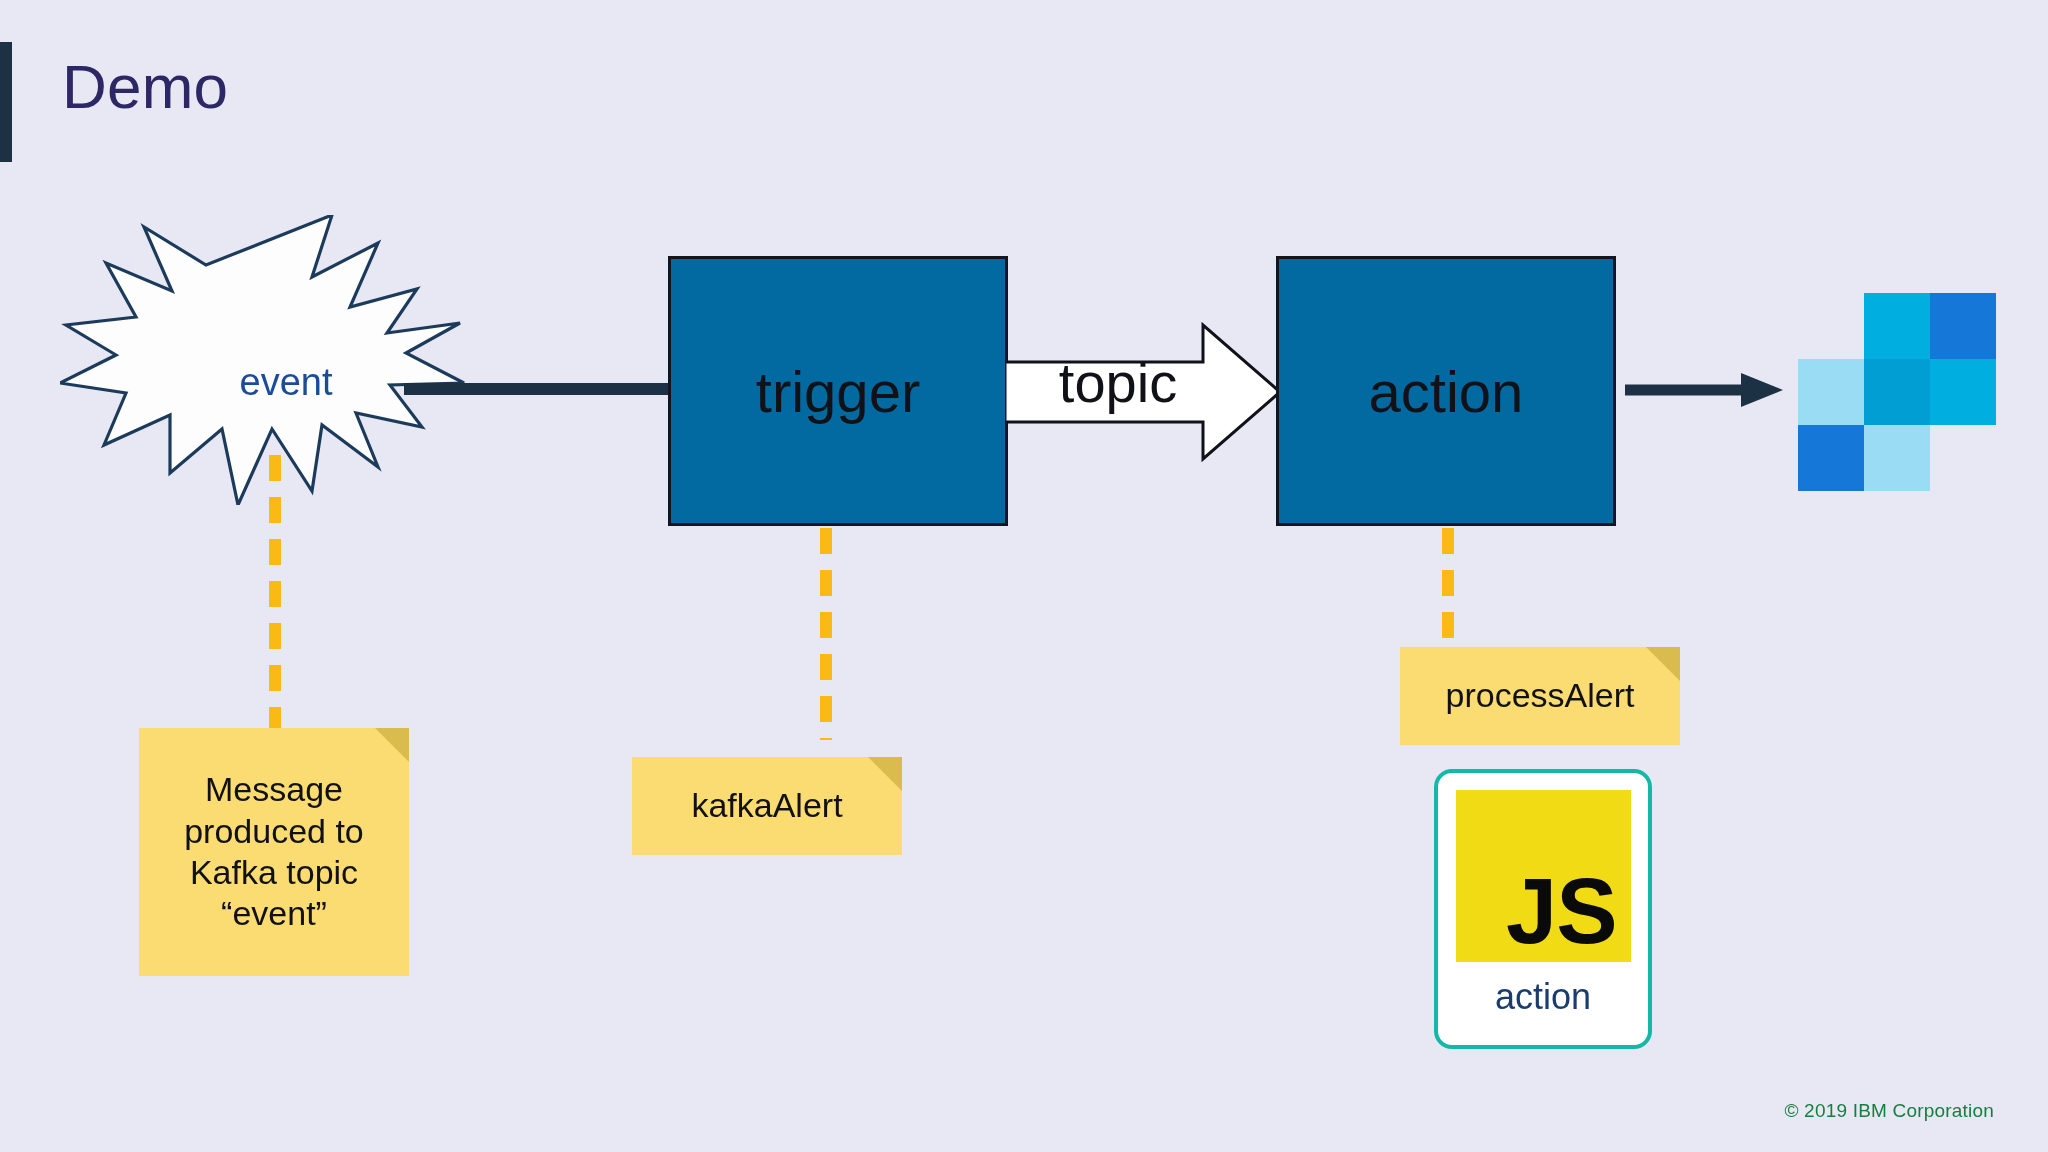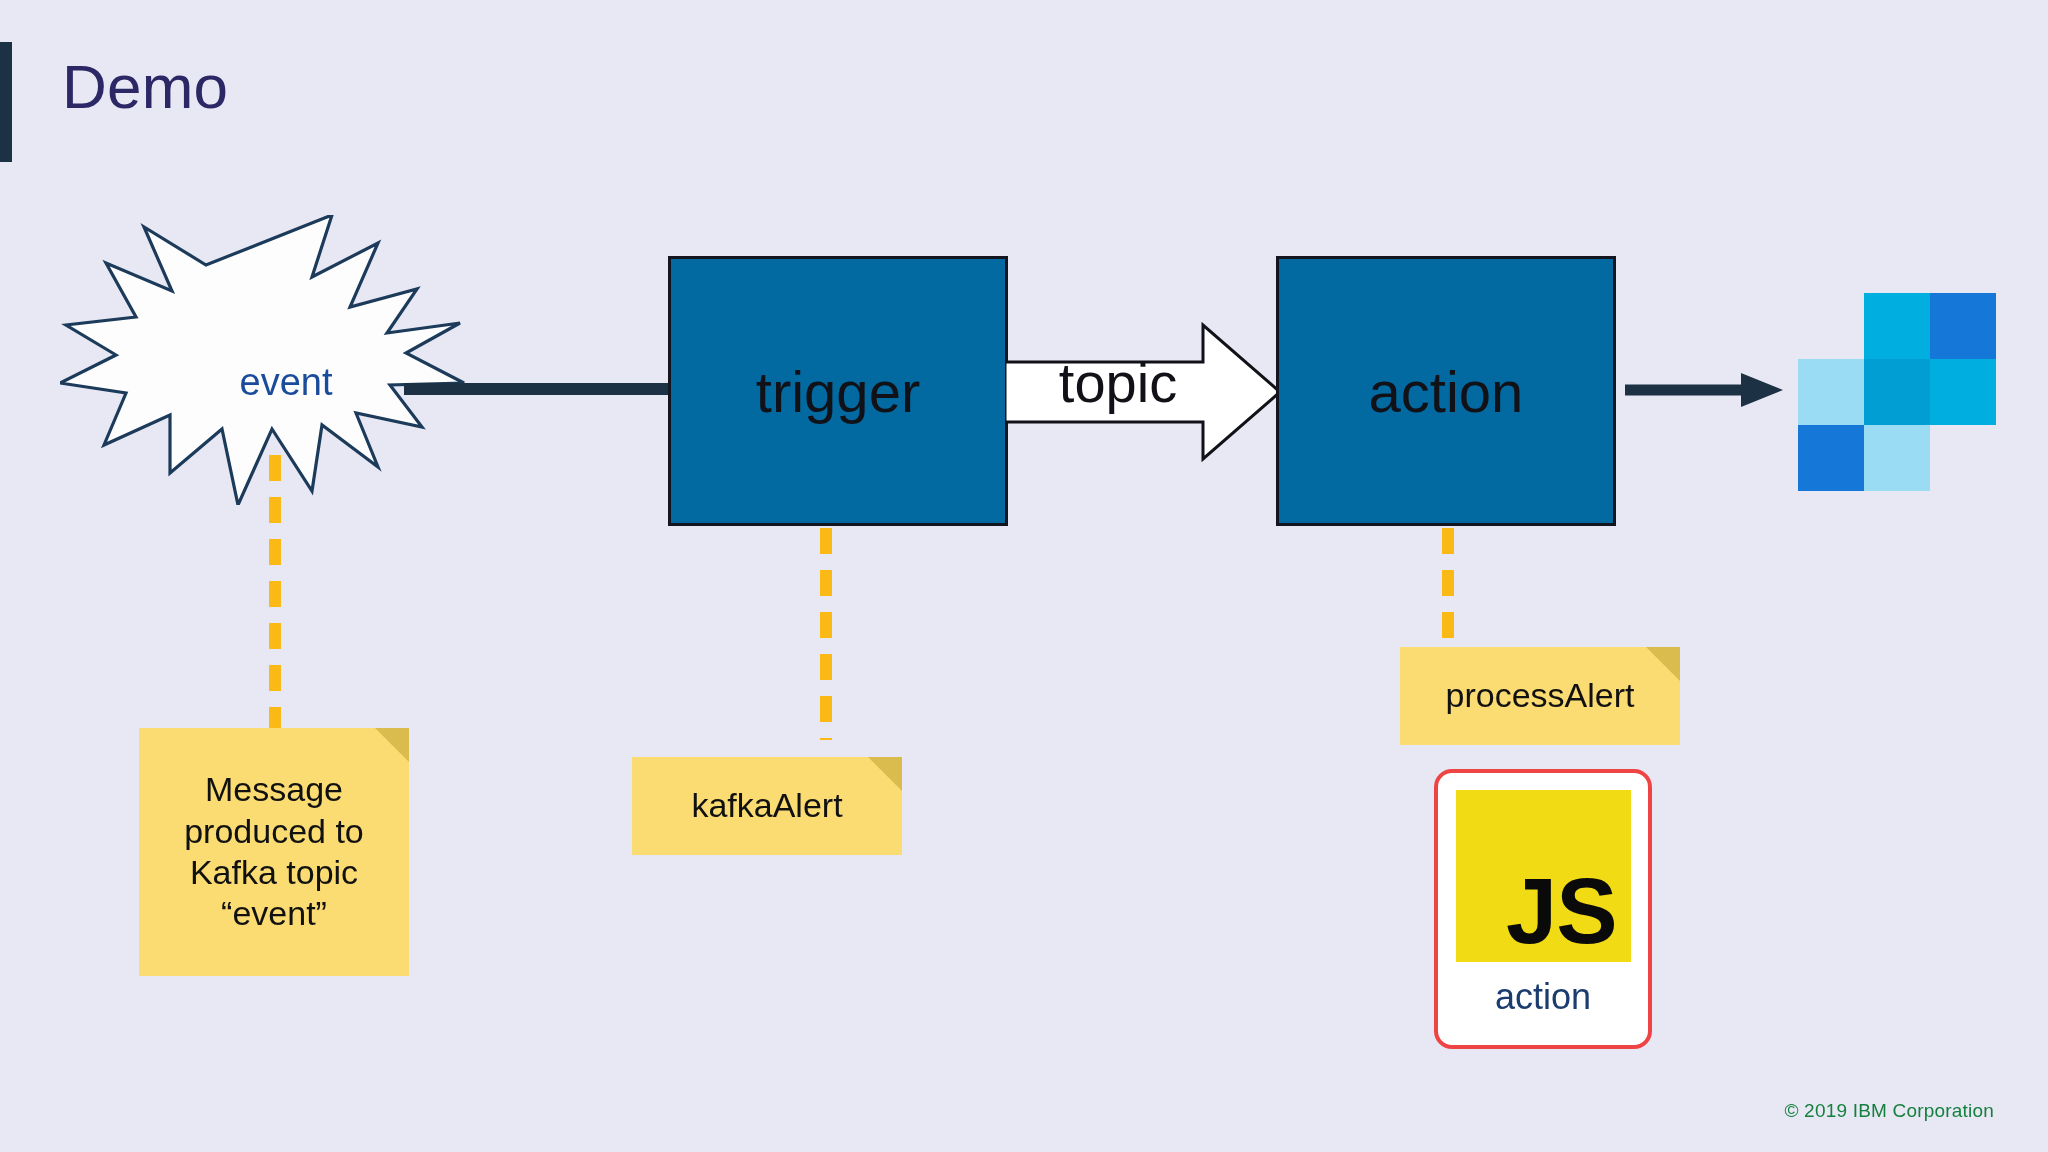--- a/index.html
+++ b/index.html
@@ -178,21 +178,21 @@
   }
 
   
   .js-card {
     position: absolute;
     left: 1434px;
     top: 769px;
     width: 218px;
     height: 280px;
     background: #FFFFFF;
-    border: 4px solid #ef4444;
+    border: 4px solid #14b8a6;
     border-radius: 18px;
     box-sizing: border-box;
     display: flex;
     flex-direction: column;
     align-items: center;
     justify-content: flex-start;
     padding-top: 17px;
   }
   .js-square {
     width: 175px;

